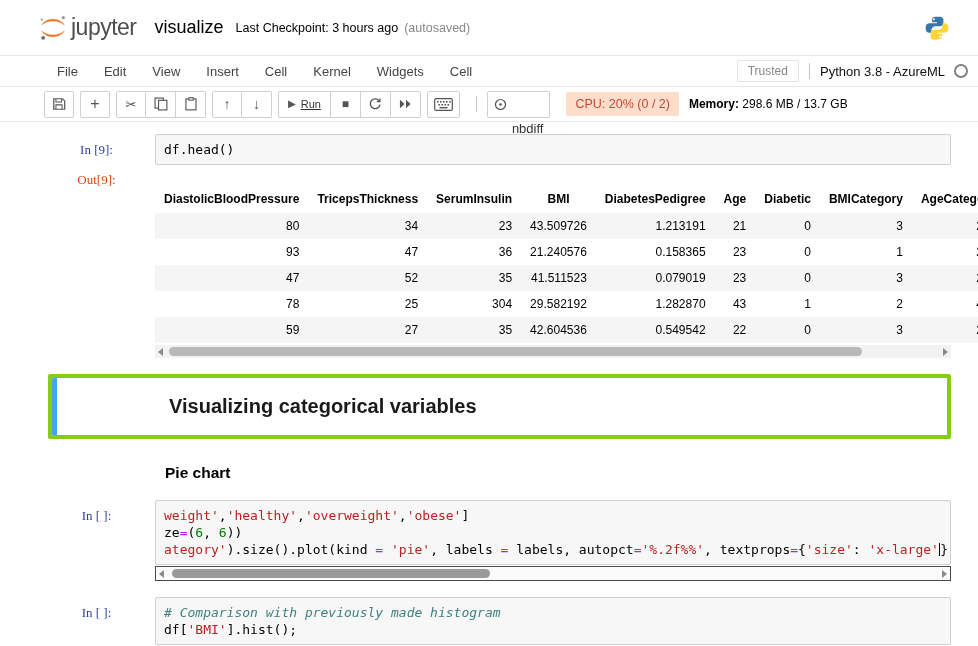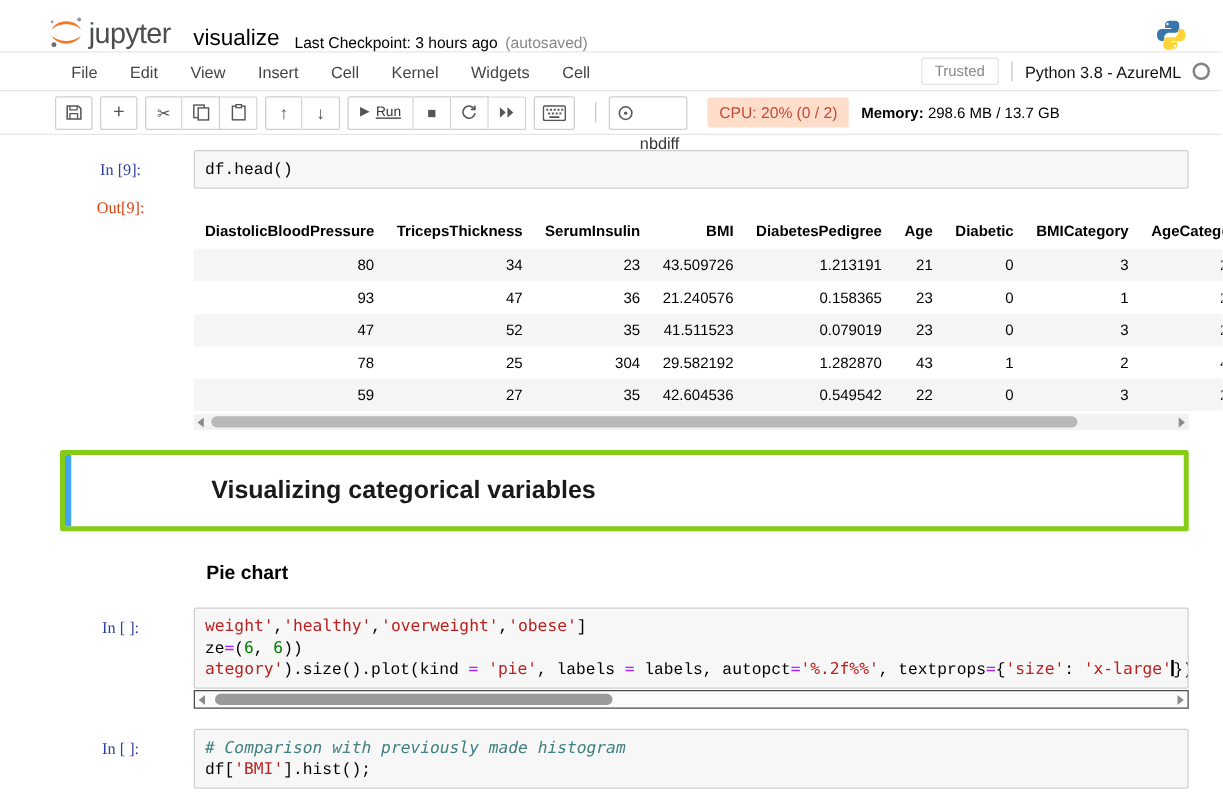--- a/index.html
+++ b/index.html
@@ -1,20 +1,20 @@
 <!DOCTYPE html>
 <html style="--prompt-in: #303F9F; --prompt-out: #D84315; --selected-bar: #42A5F5; --cpu-bg: #FFDDCB; --cpu-text: #C14A3A; --tok-str: #BA2121; --tok-comment: #408080; --tok-num: #008000; --tok-op: #AA22FF; --jupyter-orange: #F37726; --python-blue: #3776AB; --python-yellow: #FFD43B;"><head>
 <meta charset="utf-8">
 <style>
   *{margin:0;padding:0;box-sizing:border-box;}
   html,body{width:978px;height:646px;background:#fff;color:#000;
     font-family:"Liberation Sans","DejaVu Sans",sans-serif;overflow:hidden;}
 
   
-  .header{height:42px;display:flex;align-items:flex-end;padding:0 28px 0 38px;border-bottom:1px solid #e7e7e7;}
+  .header{height:56px;display:flex;align-items:center;padding:0 28px 0 38px;border-bottom:1px solid #e7e7e7;}
   .logo{display:flex;align-items:center;gap:3px;cursor:pointer;}
   .logo-text{font-size:23px;color:#4e4e4e;letter-spacing:-0.5px;}
   .nb-title{font-size:18px;margin-left:18px;cursor:text;}
   .checkpoint{font-size:12.5px;margin-left:12px;}
   .autosave{font-size:12.5px;color:#888;margin-left:6px;}
   .py-icon{margin-left:auto;display:flex;align-items:center;}
 
   
   .menubar{height:31px;display:flex;align-items:center;padding:0 10px 0 44px;
     border-bottom:1px solid #e7e7e7;font-size:13px;color:#444;}
@@ -51,31 +51,31 @@
   .notebook{padding:8px 27px 0 48px;}
   .cellrow{display:flex;margin-top:4px;}
   .prompt{flex:none;width:107px;text-align:center;padding-right:10px;
     font-family:Liberation Serif, serif;font-size:13px;line-height:17px;}
   .prompt-in{color:var(--prompt-in,#303F9F);}
   .prompt-out{color:var(--prompt-out,#D84315);}
   .in-row .prompt,.code-row .prompt{padding-top:7px;}
   .input-area{flex:1;min-width:0;border:1px solid #cfcfcf;background:#f7f7f7;border-radius:2px;padding:6px 8px;
     font-family:"DejaVu Sans Mono","Liberation Mono",monospace;font-size:13px;line-height:17px;overflow:hidden;cursor:text;}
   .codeline{white-space:pre;}
-  .tok-plain{color:#000;font-family:Liberation Mono, monospace;}
+  .tok-plain{color:#000;}
   .tok-str{color:var(--tok-str,#BA2121);}
   .tok-num{color:var(--tok-num,#008000);}
   .tok-op{color:var(--tok-op,#AA22FF);}
   .tok-comment{color:var(--tok-comment,#408080);font-style:italic;}
   .tok-caret{display:inline-block;width:1.2px;height:13px;background:#000;vertical-align:-2px;}
 
   .out-row{margin-top:6px;}
   .out-content{flex:1;min-width:0;}
   table.df{width:100%;border-collapse:collapse;font-size:12px;margin-top:14px;}
-  table.df th{font-weight:bold;text-align:right;padding:7px 9px;white-space:nowrap;}
+  table.df th{font-weight:bold;padding:7px 9px;white-space:nowrap;}
   table.df td{text-align:right;padding:6px 9px;white-space:nowrap;}
   table.df tbody tr:nth-child(odd){background:#f5f5f5;}
 
   .hscroll{position:relative;height:13px;background:#f2f2f2;margin-top:2px;
     display:flex;align-items:center;justify-content:space-between;padding:0 3px;}
   .hthumb{position:absolute;top:2px;height:9px;background:#b9b9b9;border-radius:5px;}
   .table-sb .hthumb{left:14px;width:87%;}
   .arrow-l{width:0;height:0;border-top:4px solid transparent;border-bottom:4px solid transparent;border-right:5px solid #8a8a8a;}
   .arrow-r{width:0;height:0;border-top:4px solid transparent;border-bottom:4px solid transparent;border-left:5px solid #8a8a8a;}
 

